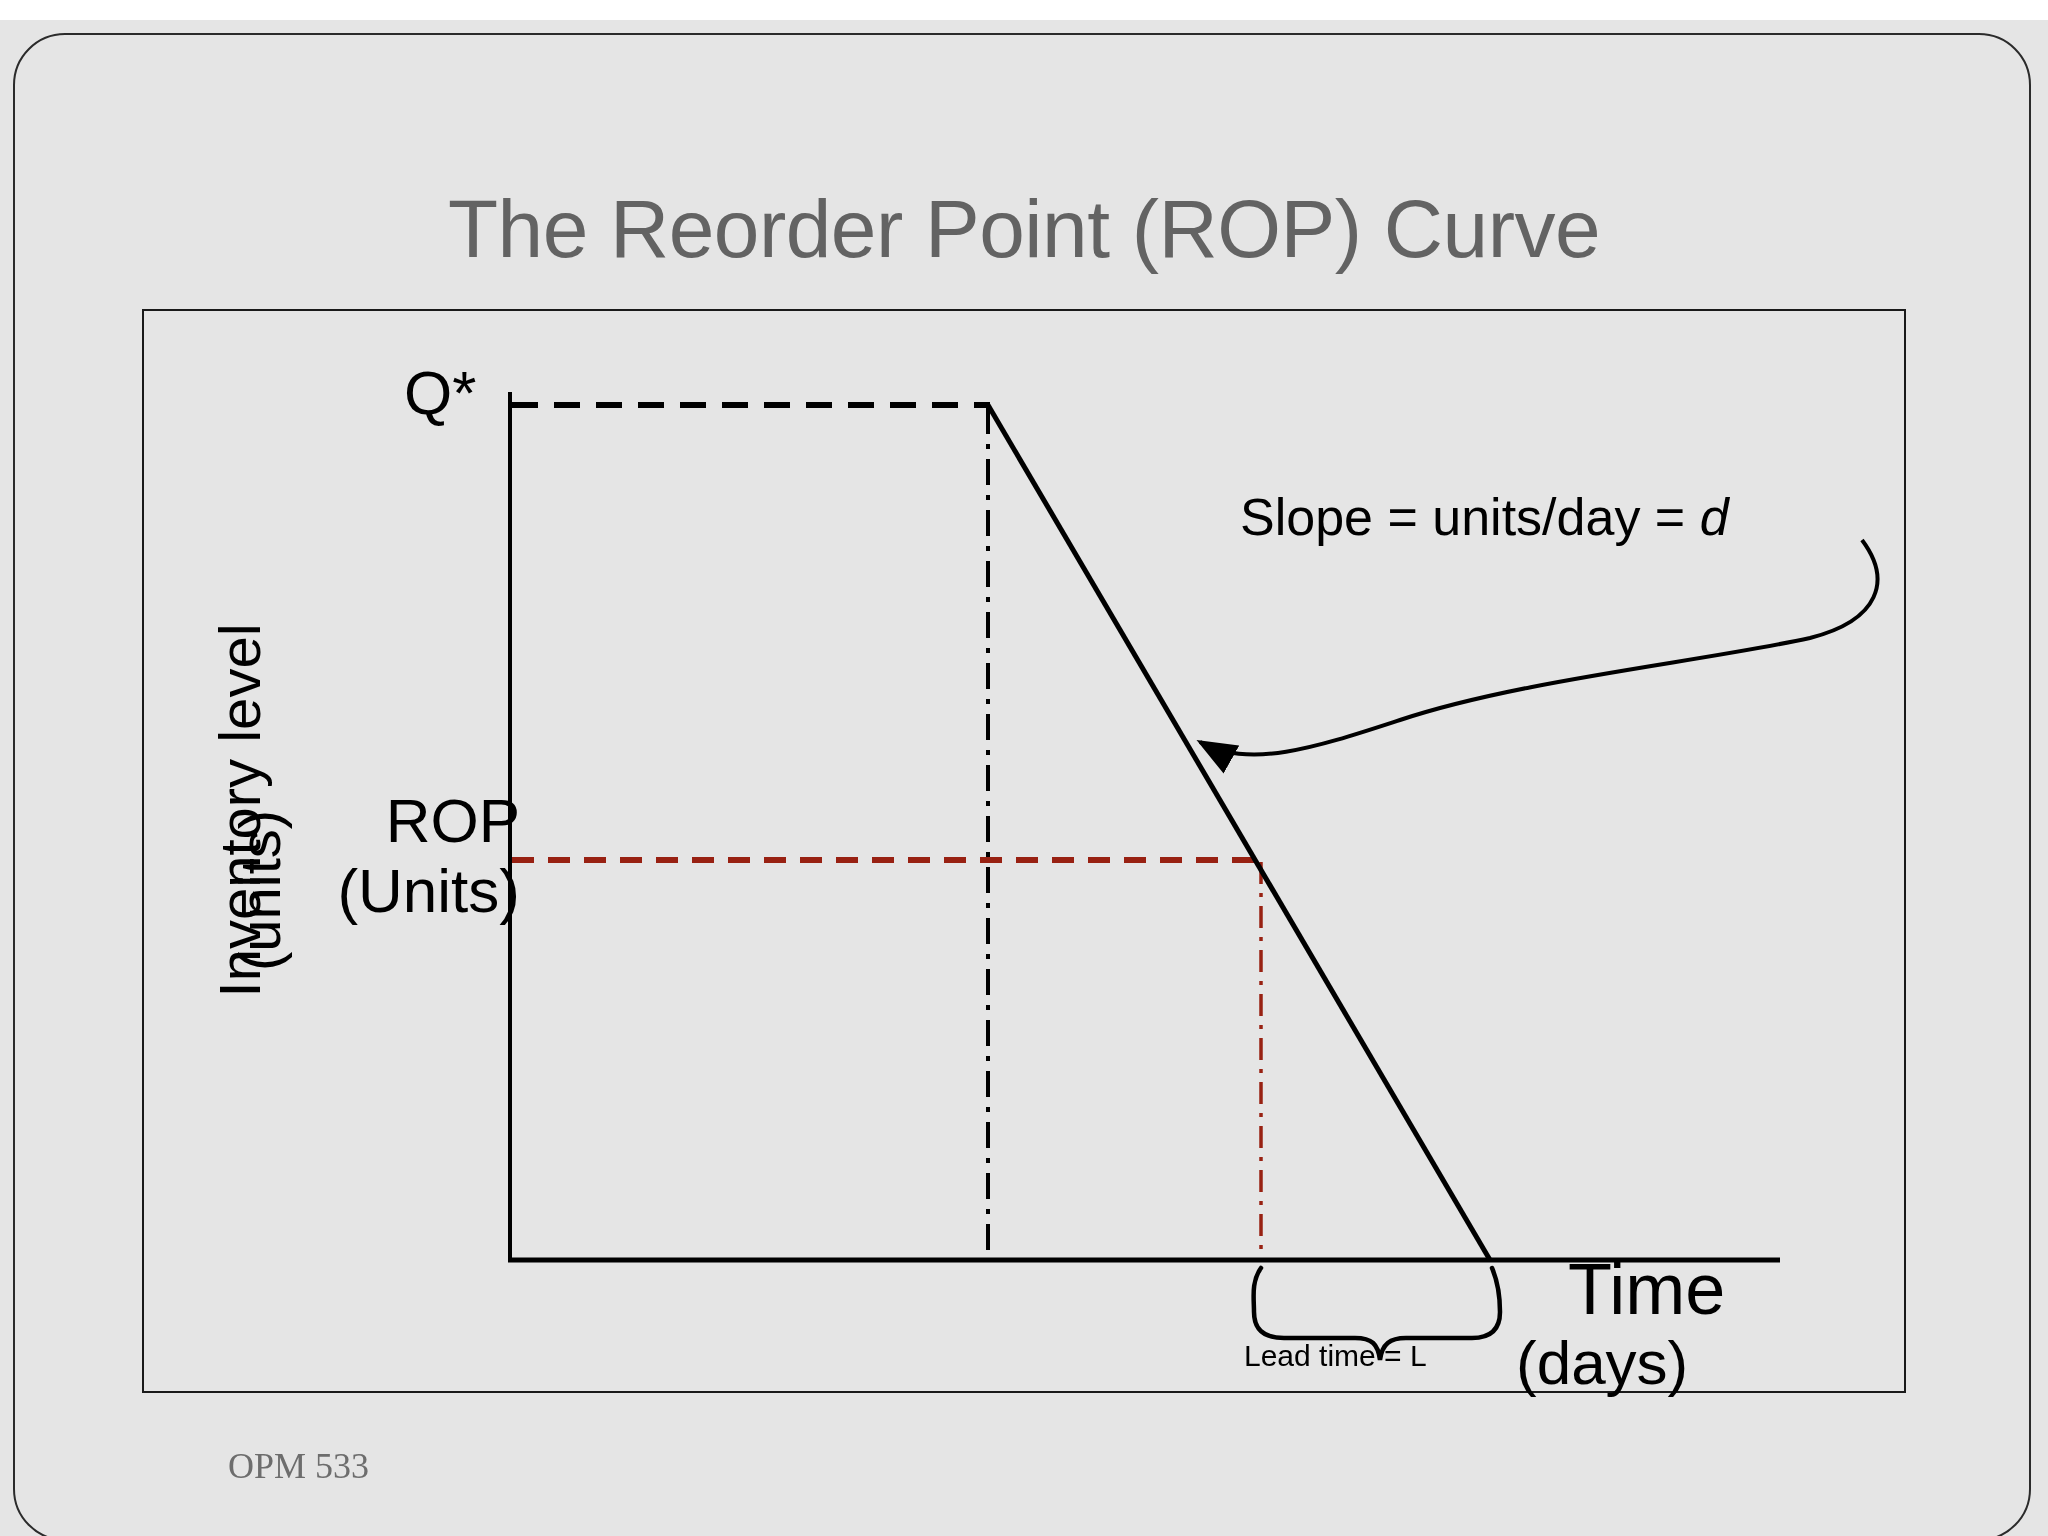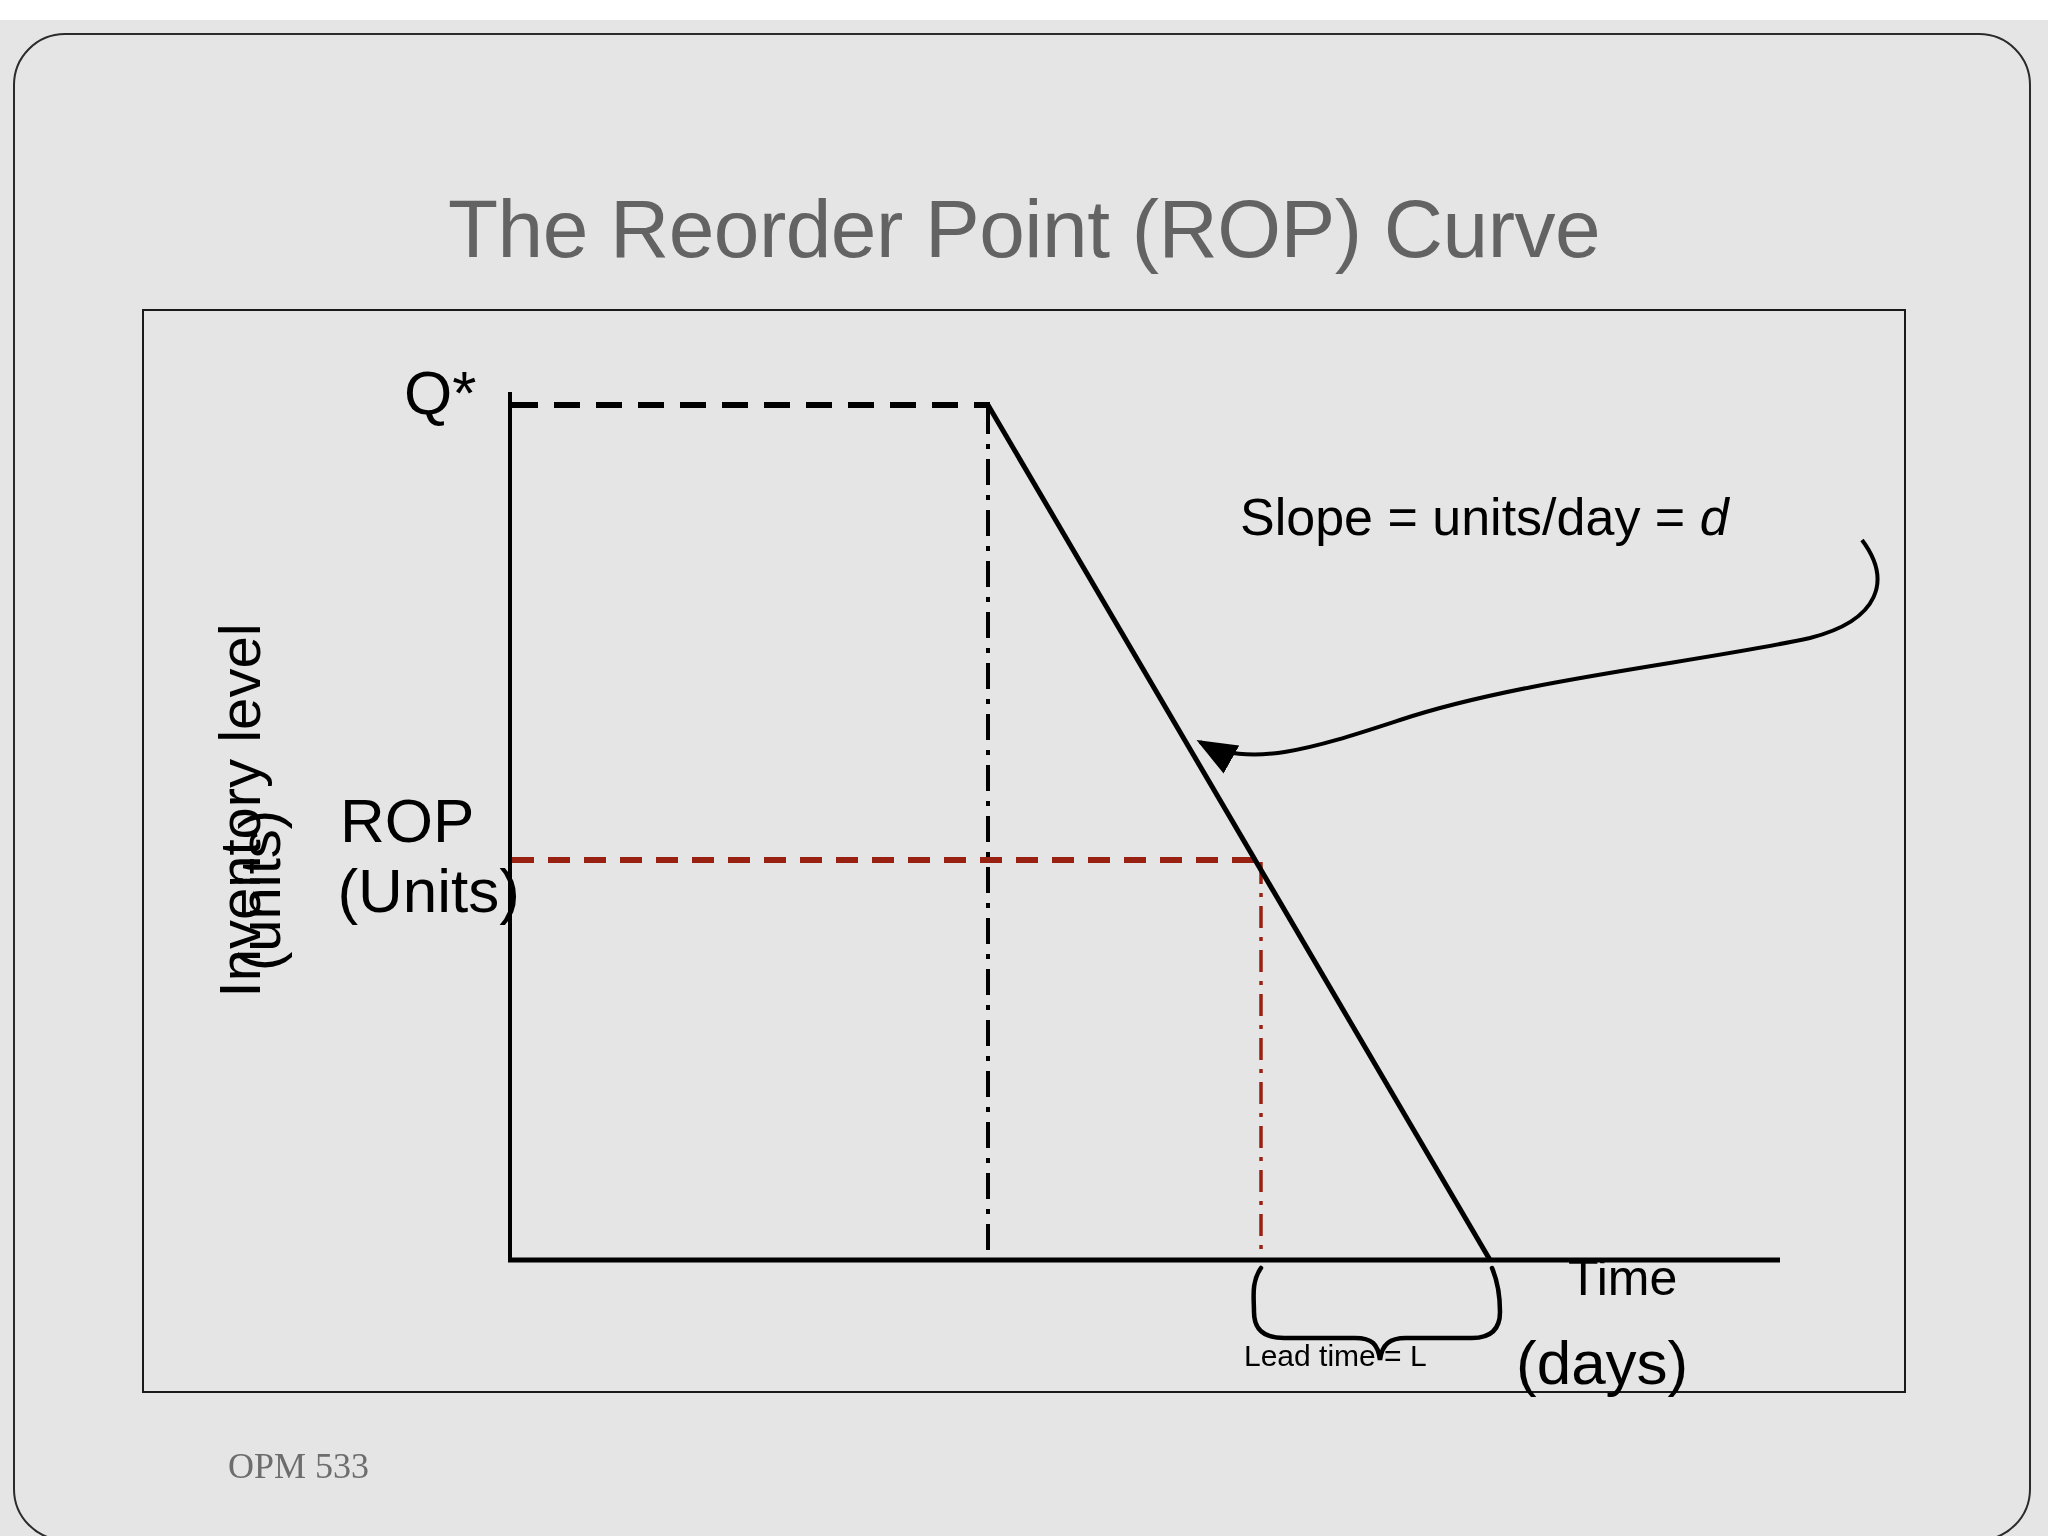--- a/index.html
+++ b/index.html
@@ -78,21 +78,21 @@
   }
   .lbl-qstar {
     left: 404px;
     top: 340px;
     font-size: 62px;
   }
   .lbl-rop {
     left: 340px;
     top: 768px;
     font-size: 62px;
-    text-align: left;
+    text-align: right;
     width: 180px;
   }
   .lbl-rop-units {
     left: 306px;
     top: 838px;
     font-size: 62px;
     text-align: right;
     width: 214px;
   }
   .lbl-yaxis {
@@ -117,21 +117,21 @@
     left: 1240px;
     top: 470px;
     font-size: 52px;
   }
   .lbl-slope .ital {
     font-style: italic;
   }
   .lbl-time {
     left: 1568px;
     top: 1232px;
-    font-size: 50px;
+    font-size: 72px;
   }
   .lbl-days {
     left: 1516px;
     top: 1310px;
     font-size: 62px;
   }
   .lbl-leadtime {
     left: 1244px;
     top: 1320px;
     font-size: 30px;

